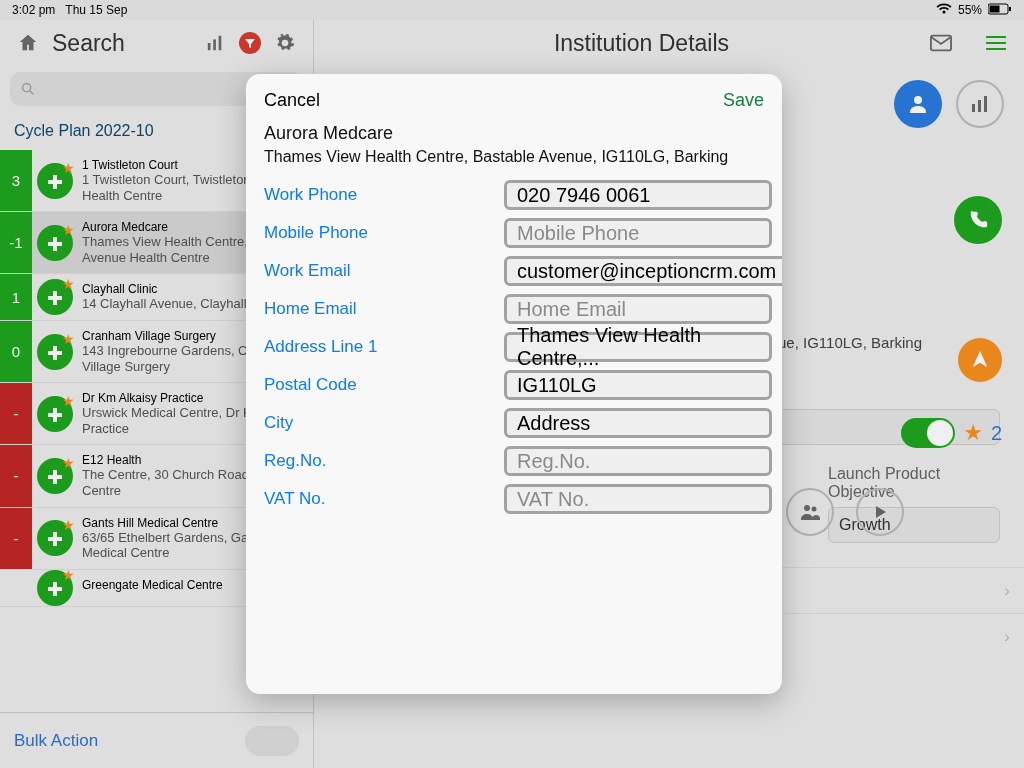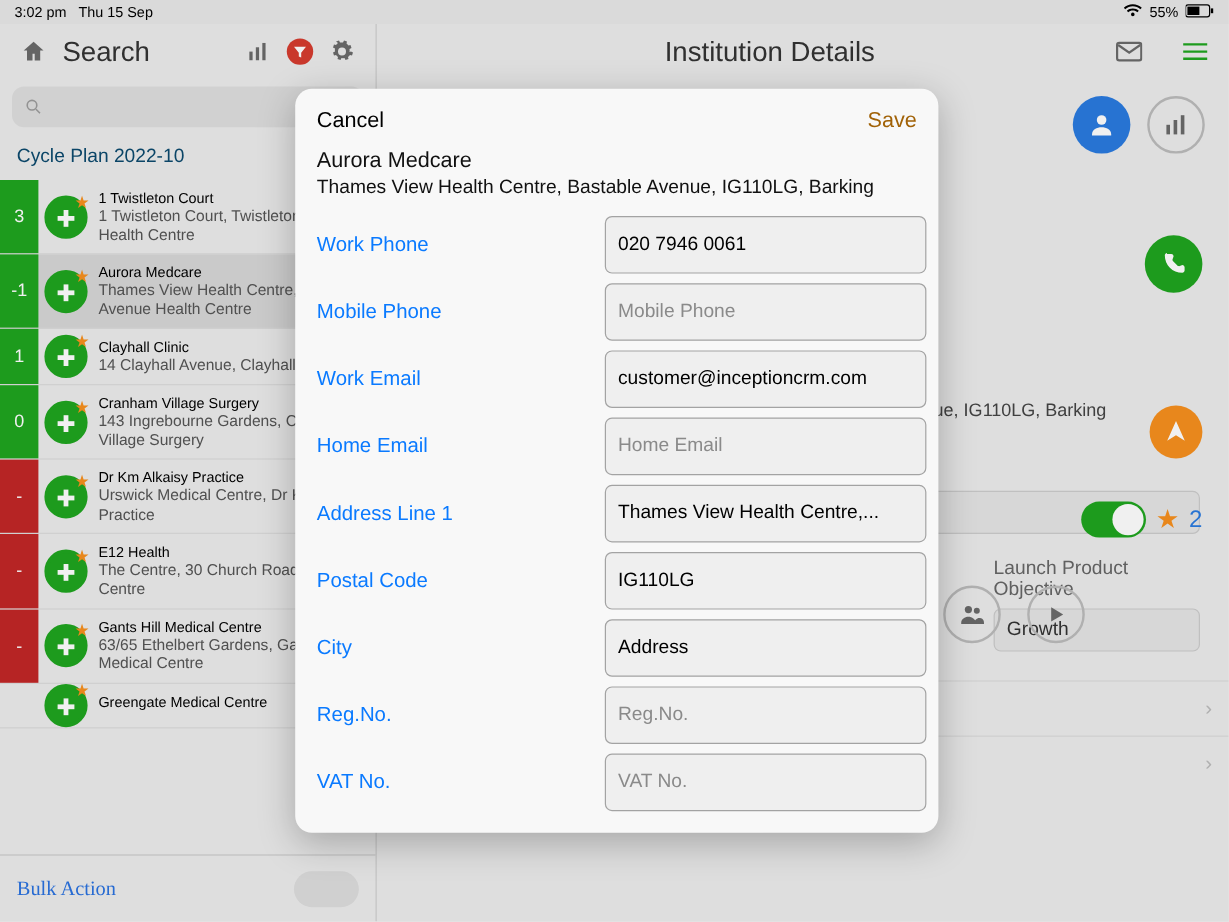--- a/index.html
+++ b/index.html
@@ -31,48 +31,48 @@
   .hosp { width:36px; height:36px; border-radius:50%; background:#1fa51f; border:3px solid #1fa51f; position:relative; }
   .hosp::before { content:""; position:absolute; left:8px; top:14px; width:14px; height:4px; background:#fff; }
   .hosp::after  { content:""; position:absolute; left:13px; top:9px; width:4px; height:14px; background:#fff; }
   .star { position:absolute; top:-6px; left:22px; color:#f7901e; font-size:14px; }
   .row-body { flex:1; padding:8px 6px 8px 4px; }
   .row-title { font-weight:400; font-size:12px; }
   .row-sub { font-size:13px; color:#555; line-height:1.2; }
   .row.selected { background:#d7d7d7; }
 
   .left-bottom { height:56px; border-top:1px solid #ccc; display:flex; align-items:center; padding:0 14px; justify-content:space-between;}
-  .bulk-link { color:#2a72e0; font-size:17px;font-family:Liberation Serif, serif; }
+  .bulk-link { color:#2a72e0; font-size:17px; }
   .switch-off { width:54px; height:30px; border-radius:15px; background:#ddd; }
 
   
   .right-top { height:46px; display:flex; align-items:center; padding:0 14px; gap:27px; }
   .right-title { flex:1; text-align:center; font-size:23px; color:#333; }
   .menu-icon { color:#1fa51f; }
   .mail-icon { color:#6b6b6b; }
 
   .detail-scroll { padding: 18px 24px; font-size:15px; color:#444; }
   .detail-scroll .partial-addr { margin-left:440px; }
   .circle-btn { width:48px; height:48px; border-radius:50%; display:inline-flex; align-items:center; justify-content:center; }
 
   
   .scrim { position:absolute; inset:0; background:rgba(0,0,0,0.06); pointer-events:none; }
 
   
   .modal { position:absolute; left:246px; top:74px; width:536px; height:620px; background:#f8f8f8; border-radius:14px; box-shadow:0 8px 30px rgba(0,0,0,0.25); display:flex; flex-direction:column; overflow:hidden; }
   .modal-top { display:flex; justify-content:space-between; padding:16px 18px 8px; font-size:18px; }
   .cancel { color:#000; }
-  .save { color:#a16207; font-weight:500; }
+  .save { color:#15803d; font-weight:500; }
   .modal-header { padding: 4px 18px 10px; }
   .modal-name { font-size:18px; color:#111; }
   .modal-addr { font-size:16px; color:#111; margin-top:4px; }
   .form { padding: 4px 10px 0 18px; }
   .frow { display:flex; align-items:center; margin-bottom:8px; }
   .flabel { flex:0 0 240px; color:#0a7aff; font-size:17px; padding-right:10px; }
-  .finput { flex:1; height:48px; border:1px solid #a3a3a3; border-radius:6px; background:#efefef; padding:0 10px; font-size:16px; color:#000; display:flex; align-items:center; }
+  .finput { flex:1; height:30px; border:3px solid #a3a3a3; border-radius:6px; background:#efefef; padding:0 10px; font-size:20px; color:#000; display:flex; align-items:center; }
   .placeholder { color:#8a8a8a; }
 
   
   .circle-blue { background:#2a7be0; border:none; }
   .circle-gray { border:2px solid #bbb; background:transparent; }
   .phone-fab { position:absolute; right:22px; top:176px; width:48px; height:48px; border-radius:50%; background:#1fa51f; display:flex; align-items:center; justify-content:center; }
   .nav-fab { position:absolute; right:22px; top:318px; width:44px; height:44px; border-radius:50%; background:#f7901e; display:flex; align-items:center; justify-content:center; }
   .toggle-on { width:54px; height:30px; border-radius:15px; background:#1fa51f; position:relative; }
   .toggle-on::after { content:""; position:absolute; right:2px; top:2px; width:26px; height:26px; border-radius:50%; background:#fff; }
   .cat-row { height:46px; border-top:1px solid #ddd; display:flex; align-items:center; padding:0 14px; justify-content:space-between; font-size:17px; color:#333; }

